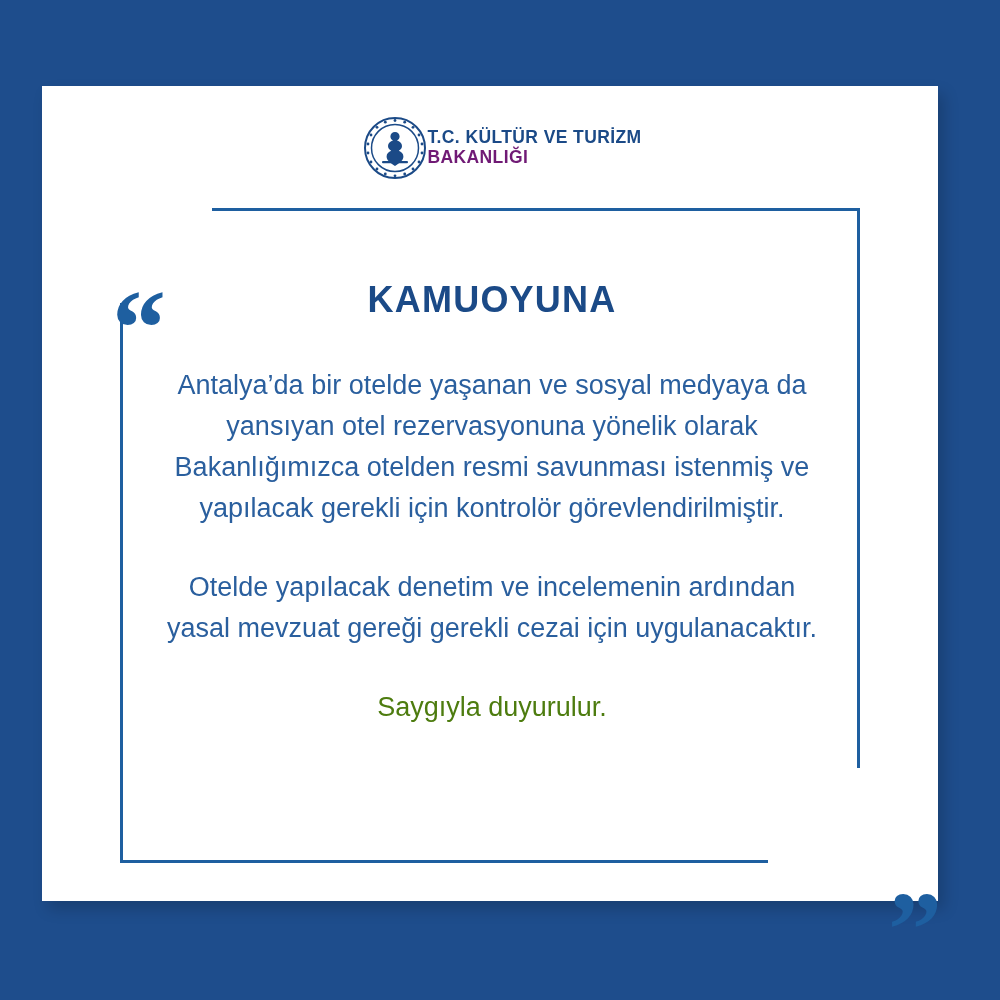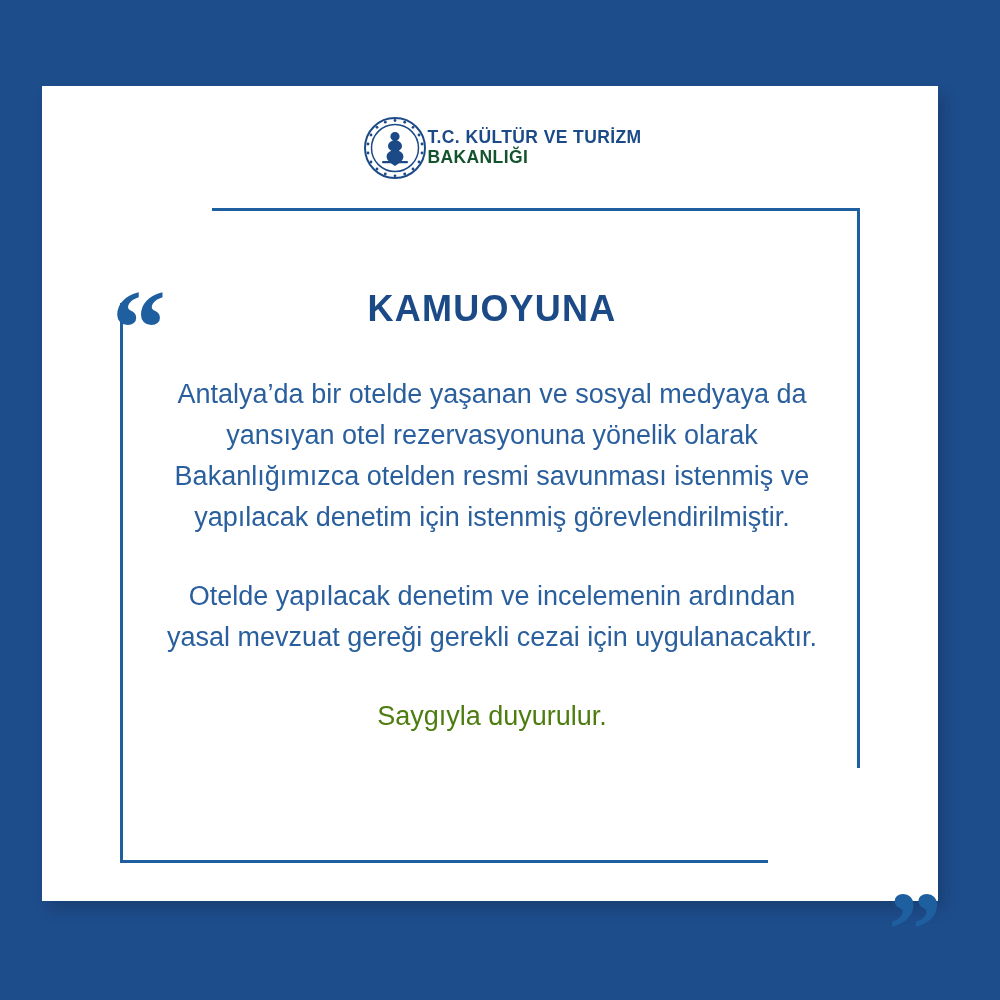--- a/index.html
+++ b/index.html
@@ -60,21 +60,21 @@
   .logo-text .l1 {
     font-size: 17.5px;
     font-weight: bold;
     letter-spacing: 0.4px;
     color: #1b4a87;
   }
   .logo-text .l2 {
     font-size: 17.5px;
     font-weight: bold;
     letter-spacing: 0.4px;
-    color: #14532d;
+    color: #701a75;
   }
 
   
   .frame {
     position: absolute;
     left: 78px;
     top: 122px;
     width: 740px;
     height: 655px;
     box-sizing: border-box;
@@ -115,21 +115,21 @@
     left: 120px;
     top: 190px;
     width: 660px;
     text-align: center;
     color: #1e5fa0;
   }
   .headline {
     font-size: 36px;
     font-weight: bold;
     letter-spacing: 1.2px;
-    margin: 12px 0 44px 0;
+    margin: 3px 0 44px 0;
     color: #1b4a87;
   }
   .para {
     font-size: 27px;
     line-height: 1.52;
     margin: 0 0 38px 0;
     color: #2a5f9e;
   }
   .para:last-child { margin-bottom: 0; }
   .closing {
@@ -190,19 +190,19 @@
       <span class="edge right"></span>
       <span class="edge bottom"></span>
       <span class="edge left"></span>
     </div>
 
     <span class="quote-mark quote-open">“</span>
     <span class="quote-mark quote-close">”</span>
 
     <div class="content">
       <h1 class="headline">KAMUOYUNA</h1>
-      <p class="para">Antalya’da bir otelde yaşanan ve sosyal medyaya da yansıyan otel rezervasyonuna yönelik olarak Bakanlığımızca otelden resmi savunması istenmiş ve yapılacak denetim için istenmiş görevlendirilmiştir.</p>
+      <p class="para">Antalya’da bir otelde yaşanan ve sosyal medyaya da yansıyan otel rezervasyonuna yönelik olarak Bakanlığımızca otelden resmi savunması istenmiş ve yapılacak gerekli için kontrolör görevlendirilmiştir.</p>
       <p class="para">Otelde yapılacak denetim ve incelemenin ardından yasal mevzuat gereği gerekli cezai için uygulanacaktır.</p>
       <p class="closing">Saygıyla duyurulur.</p>
     </div>
 
   </div>
 </div>
 
 </body></html>

